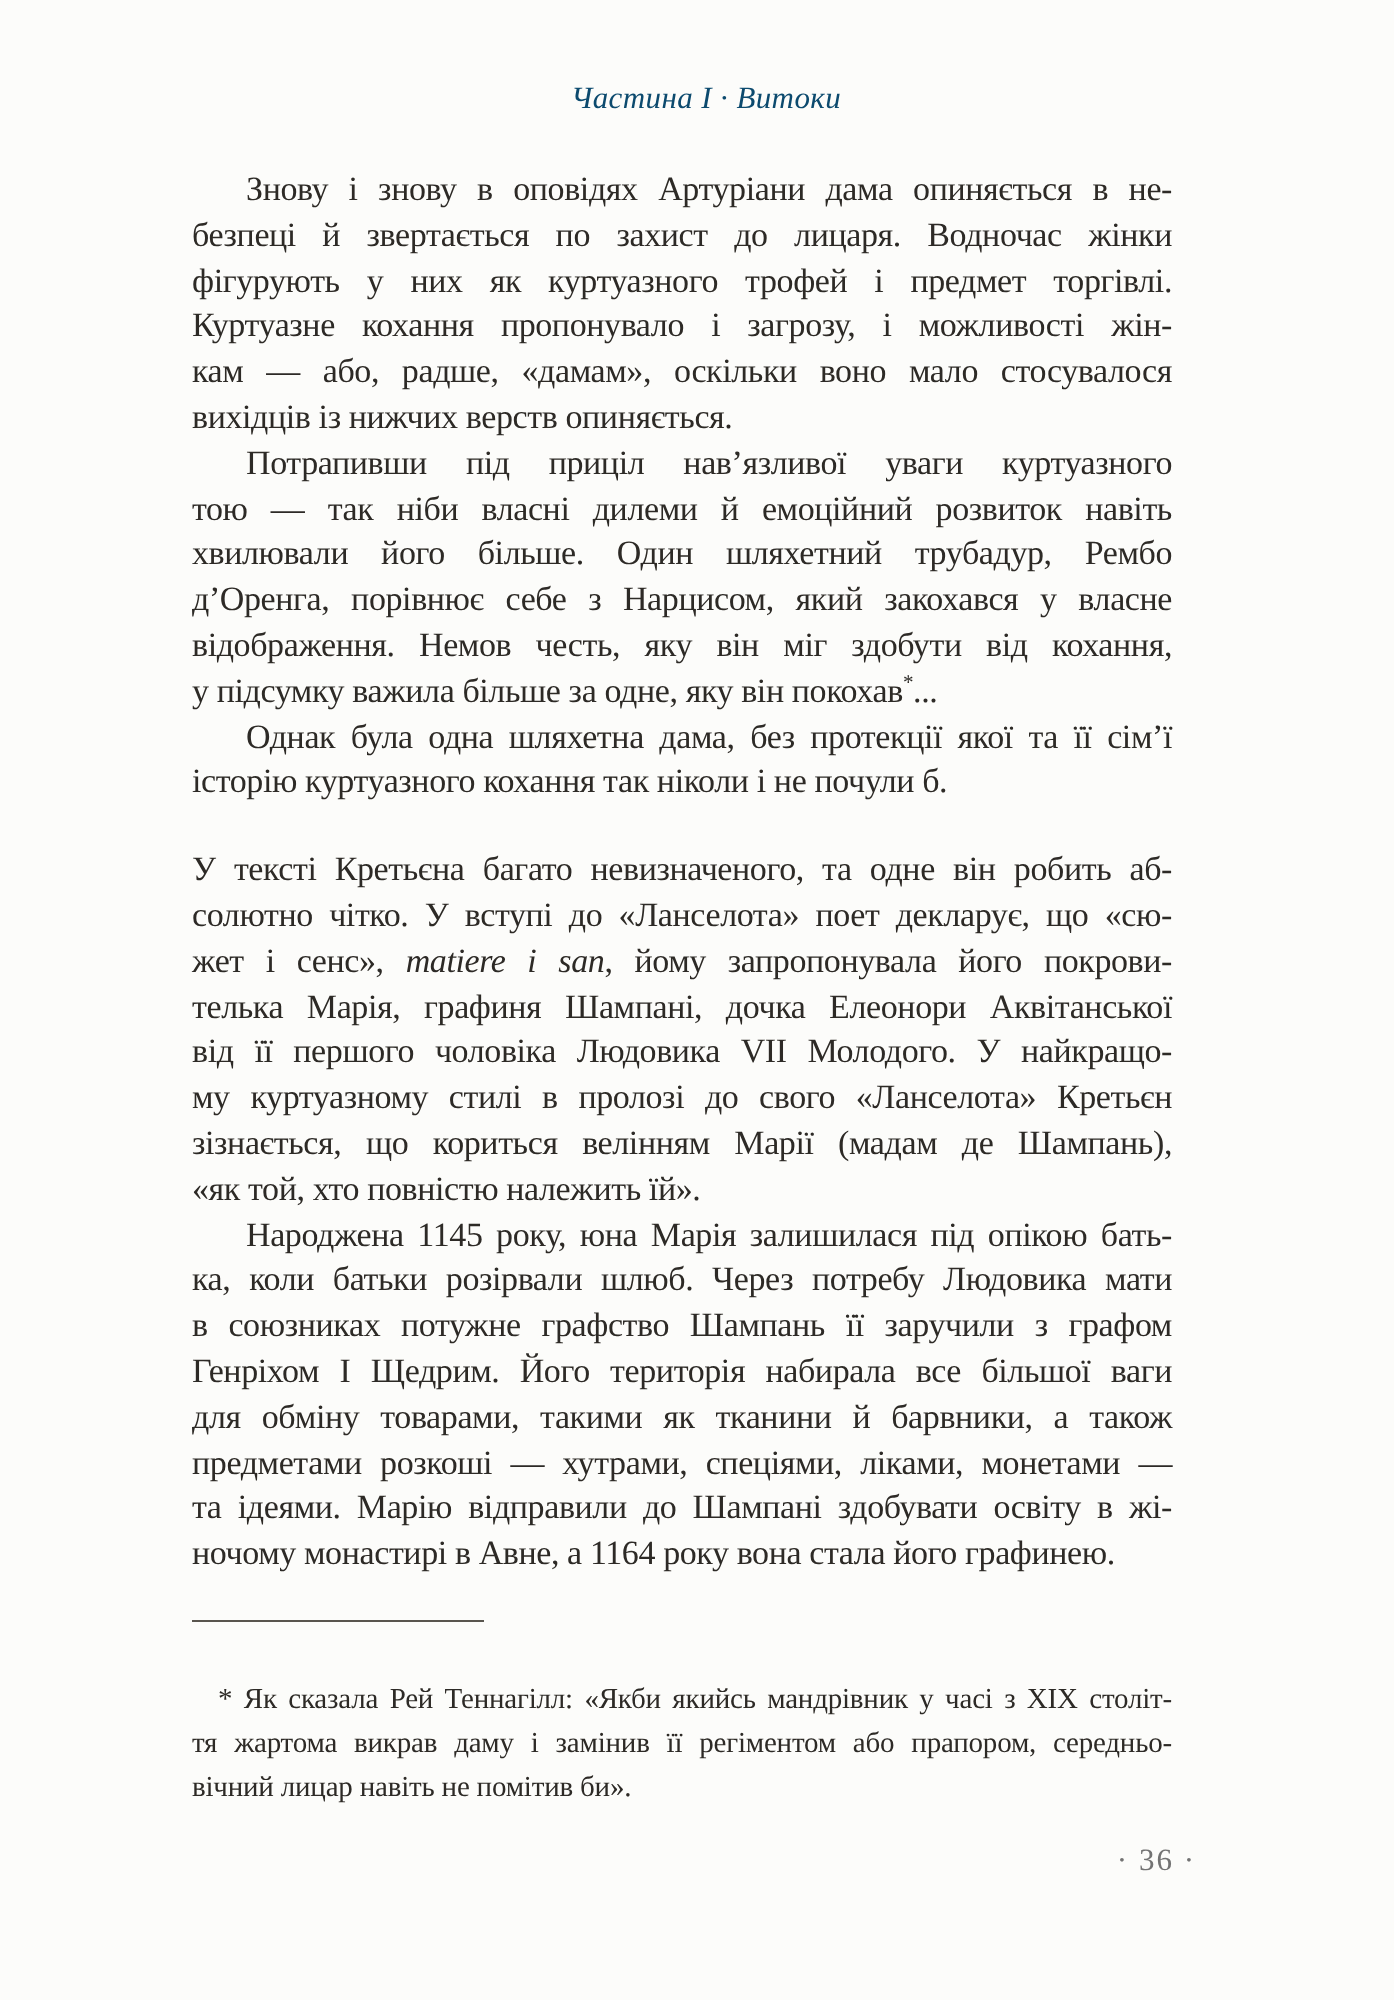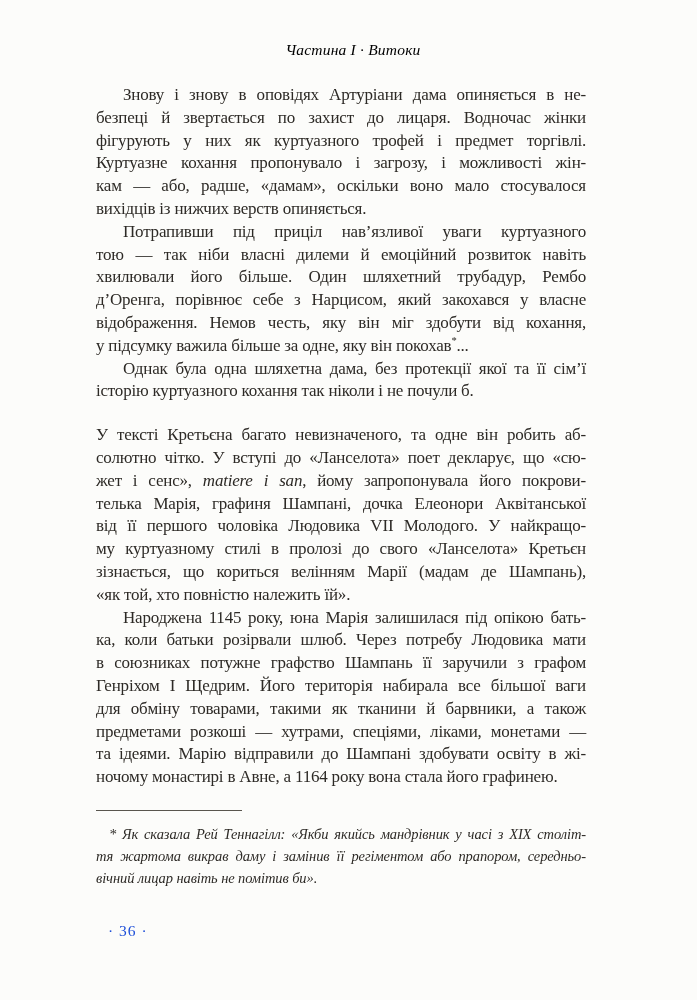--- a/index.html
+++ b/index.html
@@ -16,21 +16,21 @@
     color: #2d2a26;
   }
   .running-head {
     position: absolute;
     top: 40px; left: 108px; width: 490px;
     text-align: center;
     font-style: italic;
     font-size: 15.5px;
     line-height: 20px;
     letter-spacing: 0.2px;
-    color: #000000;
+    color: #0c4a6e;
   }
   .content {
     position: absolute;
     top: 84px; left: 96px; width: 490px;
   }
   .line {
     font-size: 17px;
     line-height: 22.8px;
     letter-spacing: -0.2px;
     text-align: justify;
@@ -45,35 +45,35 @@
     font-size: 62%;
     line-height: 0;
     vertical-align: super;
   }
   .fn-divider {
     margin-top: 21px;
     width: 146px;
     border-top: 1px solid #59554e;
     height: 0;
   }
-  .footnote { margin-top: 12px; font-style: italic; }
+  .footnote { margin-top: 28px; }
   .footnote .line {
     font-size: 14.5px;
     line-height: 22px;
     letter-spacing: -0.1px;
   }
   .footnote .line:first-child { text-indent: 13px; }
   .page-number {
     position: absolute;
     top: 921px; left: 108px; width: 490px;
-    text-align: left;
+    text-align: right;
     font-size: 15.5px;
     line-height: 20px;
     letter-spacing: 1px;
-    color: #1d4ed8;
+    color: #737373;
   }
 </style>
 </head>
 <body>
 
 <div class="page">
   <div class="running-head">Частина I · Витоки</div>
 
   <div class="content">
     <div id="body-text">

